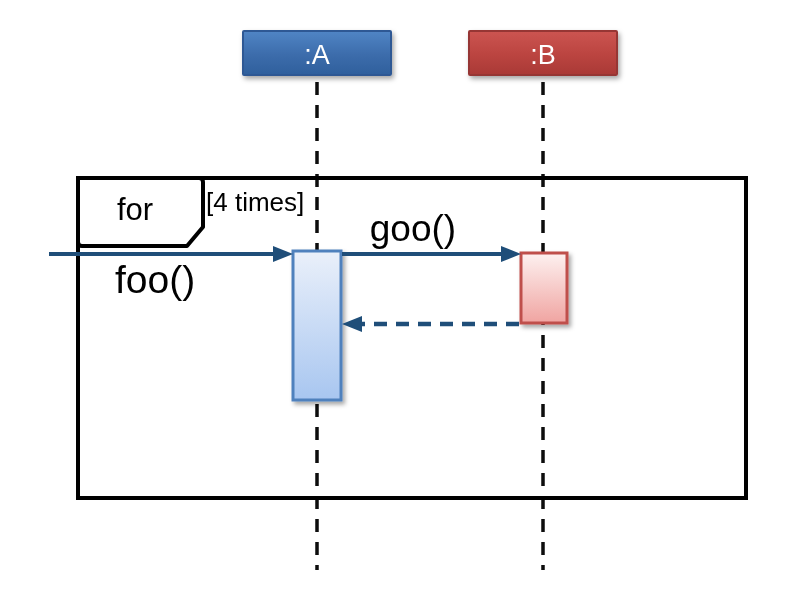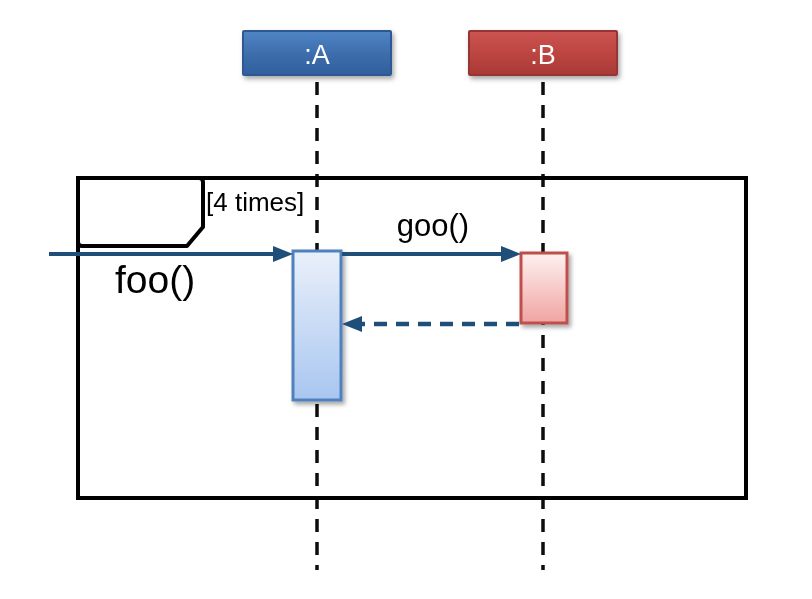--- a/index.html
+++ b/index.html
@@ -60,25 +60,25 @@
     left: 206px;
     top: 187px;
     font-size: 26px;
   }
   .lbl-foo {
     left: 115px;
     top: 258px;
     font-size: 39px;
   }
   .lbl-goo {
-    left: 388px;
+    left: 368px;
     top: 208px;
     width: 90px;
     text-align: center;
-    font-size: 31px;
+    font-size: 37px;
   }
 </style>
 </head>
 <body>
 
 <div class="canvas">
 
   <svg class="layer" width="812" height="599" viewBox="0 0 812 599">
     <defs>
       <linearGradient id="gradActA" x1="0" y1="0" x2="0" y2="1">
@@ -121,17 +121,18 @@
     </g>
   </svg>
 
   <div class="participant blue">
     <span>:A</span>
   </div>
   <div class="participant red">
     <span>:B</span>
   </div>
 
+  <div class="lbl lbl-for">for</div>
   <div class="lbl lbl-guard">[4 times]</div>
   <div class="lbl lbl-foo">foo()</div>
   <div class="lbl lbl-goo">goo()</div>
 
 </div>
 
 </body></html>

